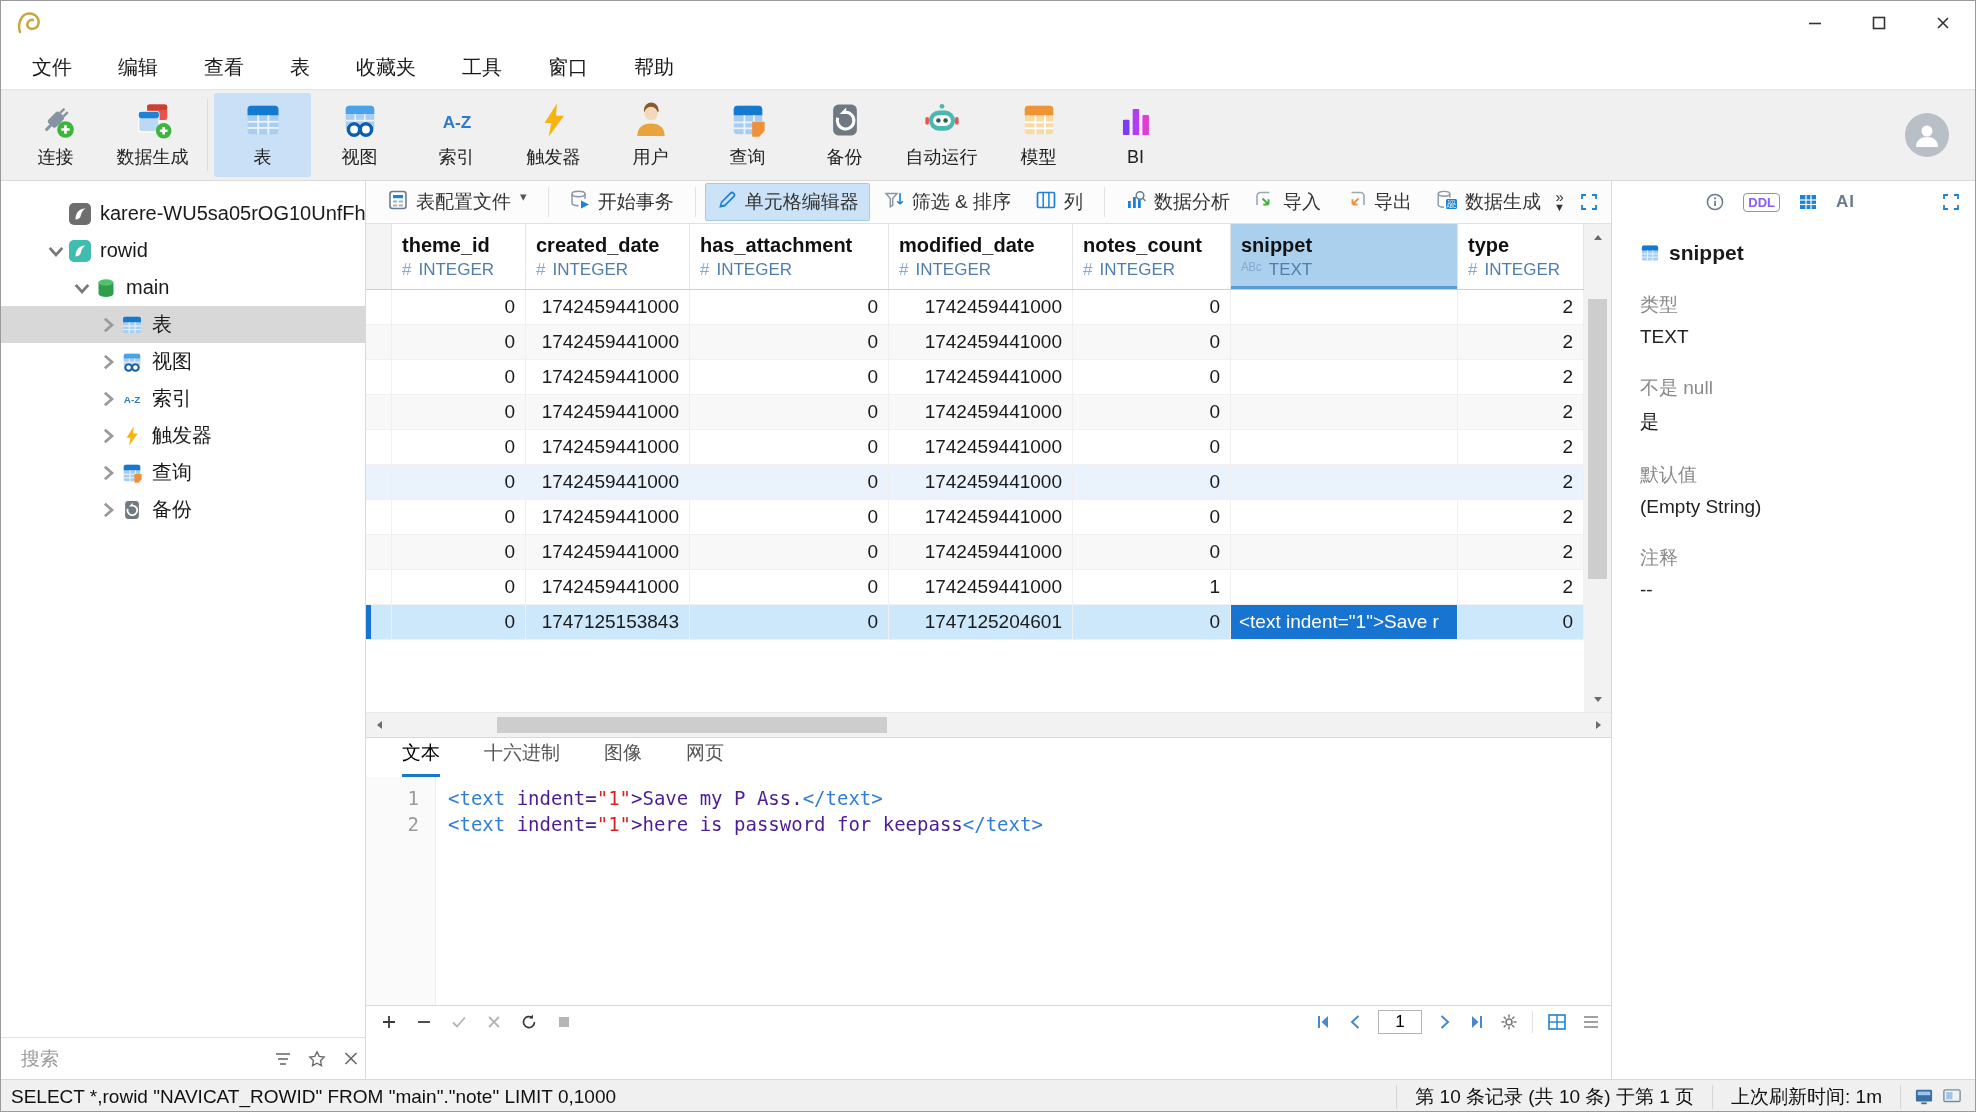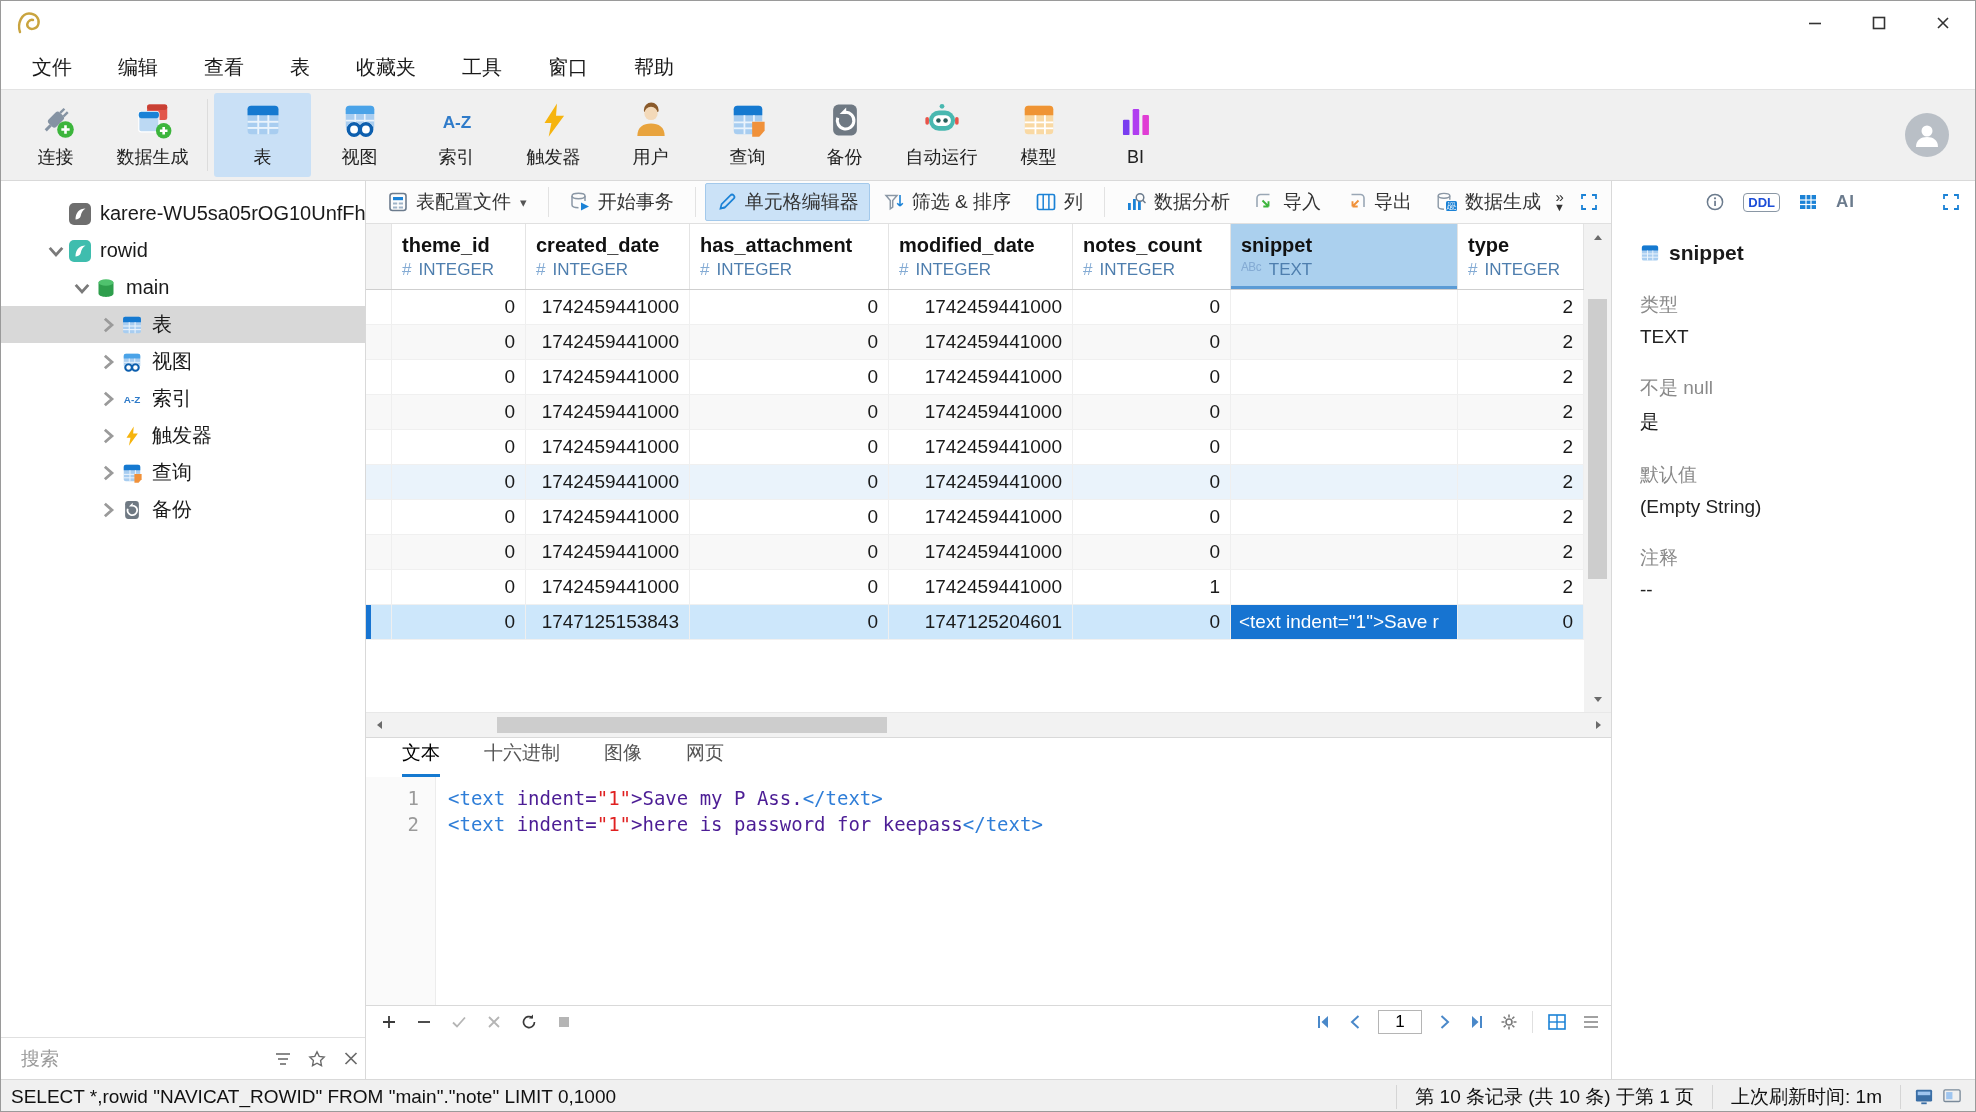--- a/index.html
+++ b/index.html
@@ -42,21 +42,21 @@
 .searchbar input{border:none;outline:none;font-size:19px;flex:1;color:#333;font-family:"Liberation Sans",sans-serif}
 .searchbar input::placeholder{color:#9a9a9a}
 .search-icons{display:flex;gap:16px;align-items:center}
 
 
 .main{width:1245px;display:flex;flex-direction:column;background:#fff}
 .tabbar{height:42px;background:#ececec;display:flex;align-items:stretch}
 .tab{display:flex;align-items:center;padding:0 24px;font-size:19px;color:#444;gap:8px}
 .tab.active{background:#fff;border-left:1px solid #dcdcdc;border-right:1px solid #dcdcdc;color:#000}
 .tbl-toolbar{height:43px;background:#fcfcfc;border-bottom:1px solid #e0e0e0;display:flex;align-items:center;padding-left:10px;gap:2px}
-.tt-item{display:flex;align-items:center;gap:7px;font-size:19px;color:#333;padding:5px 10px;border:1px solid transparent;border-radius:2px;white-space:nowrap}
+.tt-item{display:flex;align-items:flex-start;gap:7px;font-size:19px;color:#333;padding:5px 10px;border:1px solid transparent;border-radius:2px;white-space:nowrap}
 .tt-item.active{background:#cbe2f7;border-color:#a3c9eb}
 .tt-sep{width:1px;height:30px;background:#e2e2e2;margin:0 8px}
 .tt-caret{font-size:13px;color:#555;margin-left:2px}
 .tt-right{margin-left:auto;display:flex;align-items:center;gap:14px;padding-right:12px}
 .overflow-chevron{display:flex;flex-direction:column;align-items:center;line-height:11px;color:#333;font-size:15px}
 
 
 .grid-zone{height:488px;position:relative;background:#fff}
 .grid-cells{position:absolute;left:0;top:0;width:1218px}
 .grid-hdr{display:flex;height:66px;border-bottom:1px solid #cfcfcf}
@@ -104,21 +104,21 @@
 .editor-toolbar{height:32px;border-top:1px solid #d9d9d9;display:flex;align-items:center;background:#fff;padding:0 10px}
 .et-left{display:flex;gap:17px;align-items:center;margin-left:4px}
 .et-right{margin-left:auto;display:flex;gap:14px;align-items:center}
 .page-input{width:44px;height:24px;border:1px solid #b5b5b5;text-align:center;font-size:17px;font-family:"Liberation Sans",sans-serif}
 .et-sep{width:1px;height:22px;background:#e0e0e0}
 
 
 .info-panel{flex:1;border-left:1px solid #d9d9d9;background:#fff;display:flex;flex-direction:column}
 .ip-iconrow{height:42px;display:flex;align-items:center;padding:0 14px;gap:18px}
 .ip-spacer{flex:1}
-.ddl-badge{font-size:13px;color:#1d4ed8;border:1.5px solid #8a97a5;border-radius:4px;padding:1px 4px;font-weight:bold}
+.ddl-badge{font-size:13px;color:#8b5cf6;border:1.5px solid #8a97a5;border-radius:4px;padding:1px 4px;font-weight:bold}
 .ai-badge{font-size:17px;color:#6b7b8d;font-weight:bold;letter-spacing:1px}
 .ip-body{padding:18px 0 0 28px}
 .ip-title{display:flex;align-items:center;gap:9px;font-size:21px;font-weight:bold}
 .ip-label{font-size:19px;color:#8a8a8a;margin-top:27px}
 .ip-value{font-size:19px;color:#222;margin-top:8px}
 
 
 .statusbar{height:34px;background:#f0f0f0;border-top:1px solid #d9d9d9;display:flex;align-items:center;font-size:19px;color:#111}
 .sb-query{flex:1;padding-left:10px;white-space:nowrap;overflow:hidden}
 .sb-sect{padding:0 18px;white-space:nowrap}

